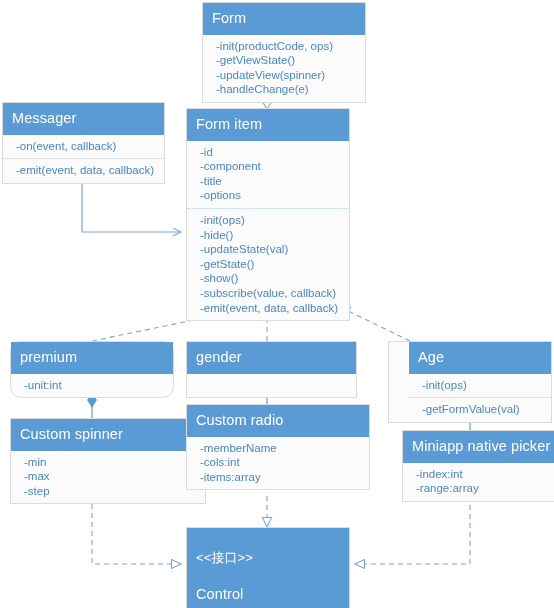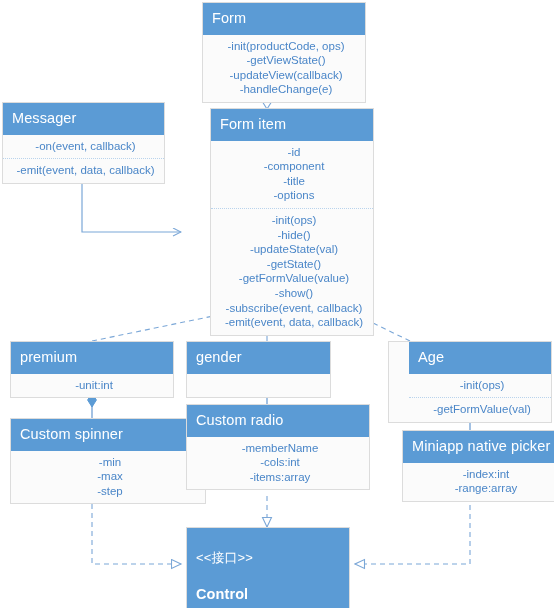--- a/index.html
+++ b/index.html
@@ -50,25 +50,23 @@
   }
   .uml-header .stereo {
     display: block;
     font-size: 13px;
     line-height: 1.45;
   }
   .uml-header .iname {
     display: block;
     font-size: 14.5px;
     line-height: 1.45;
-    font-weight: bold;
   }
   .uml-section {
     padding: 4px 0 5px 0;
-    text-align: center;
   }
   .uml-section.second {
     border-top: 1px dotted #b9d3ec;
   }
   .uml-row {
     color: #4a86c8;
     font-size: 11.5px;
     line-height: 14.6px;
     padding: 0 9px 0 13px;
     white-space: nowrap;
@@ -149,63 +147,62 @@
     <g>
       <path d="M470,496 L470,564 L355,564" stroke="#7ba7d7" stroke-width="1.1" fill="none" stroke-dasharray="5,4" marker-end="url(#hollowTri)"></path>
     </g>
   </svg>
 
   <div class="uml-box" style="left:186px; top:2px; width:164px;margin-left:16px;">
     <div class="uml-header">Form</div>
     <div class="uml-section">
       <div class="uml-row">-init(productCode, ops)</div>
       <div class="uml-row">-getViewState()</div>
-      <div class="uml-row">-updateView(callback)</div>
+      <div class="uml-row">-updateView(spinner)</div>
       <div class="uml-row">-handleChange(e)</div>
     </div>
   </div>
 
   <div class="uml-box" style="left:2px; top:102px; width:163px;">
     <div class="uml-header">Messager</div>
     <div class="uml-section">
       <div class="uml-row">-on(event, callback)</div>
     </div>
     <div class="uml-section second">
       <div class="uml-row">-emit(event, data, callback)</div>
     </div>
   </div>
 
-  <div class="uml-box" style="left:186px; top:108px; width:164px;margin-left:24px;">
+  <div class="uml-box" style="left:186px; top:108px; width:164px;">
     <div class="uml-header">Form item</div>
     <div class="uml-section">
       <div class="uml-row">-id</div>
       <div class="uml-row">-component</div>
       <div class="uml-row">-title</div>
       <div class="uml-row">-options</div>
     </div>
     <div class="uml-section second">
       <div class="uml-row">-init(ops)</div>
       <div class="uml-row">-hide()</div>
       <div class="uml-row">-updateState(val)</div>
       <div class="uml-row">-getState()</div>
-      <div class="uml-row">-getFormValue(value)</div>
       <div class="uml-row">-show()</div>
-      <div class="uml-row">-subscribe(event, callback)</div>
+      <div class="uml-row">-subscribe(value, callback)</div>
       <div class="uml-row">-emit(event, data, callback)</div>
     </div>
   </div>
 
-  <div class="uml-box" style="left:10px; top:341px; width:164px;">
+  <div class="uml-box" style="left:10px; top:341px; width:164px;border-radius:11px;">
     <div class="uml-header">premium</div>
     <div class="uml-section">
       <div class="uml-row">-unit:int</div>
     </div>
   </div>
 
-  <div class="uml-box" style="left:186px; top:341px; width:145px;">
+  <div class="uml-box" style="left:186px; top:341px; width:171px;">
     <div class="uml-header">gender</div>
     <div class="uml-section" style="height:14px;"></div>
   </div>
 
   <div class="uml-box" style="left:388px; top:341px; width:164px;padding-left:20px;">
     <div class="uml-header">Age</div>
     <div class="uml-section">
       <div class="uml-row">-init(ops)</div>
     </div>
     <div class="uml-section second">

